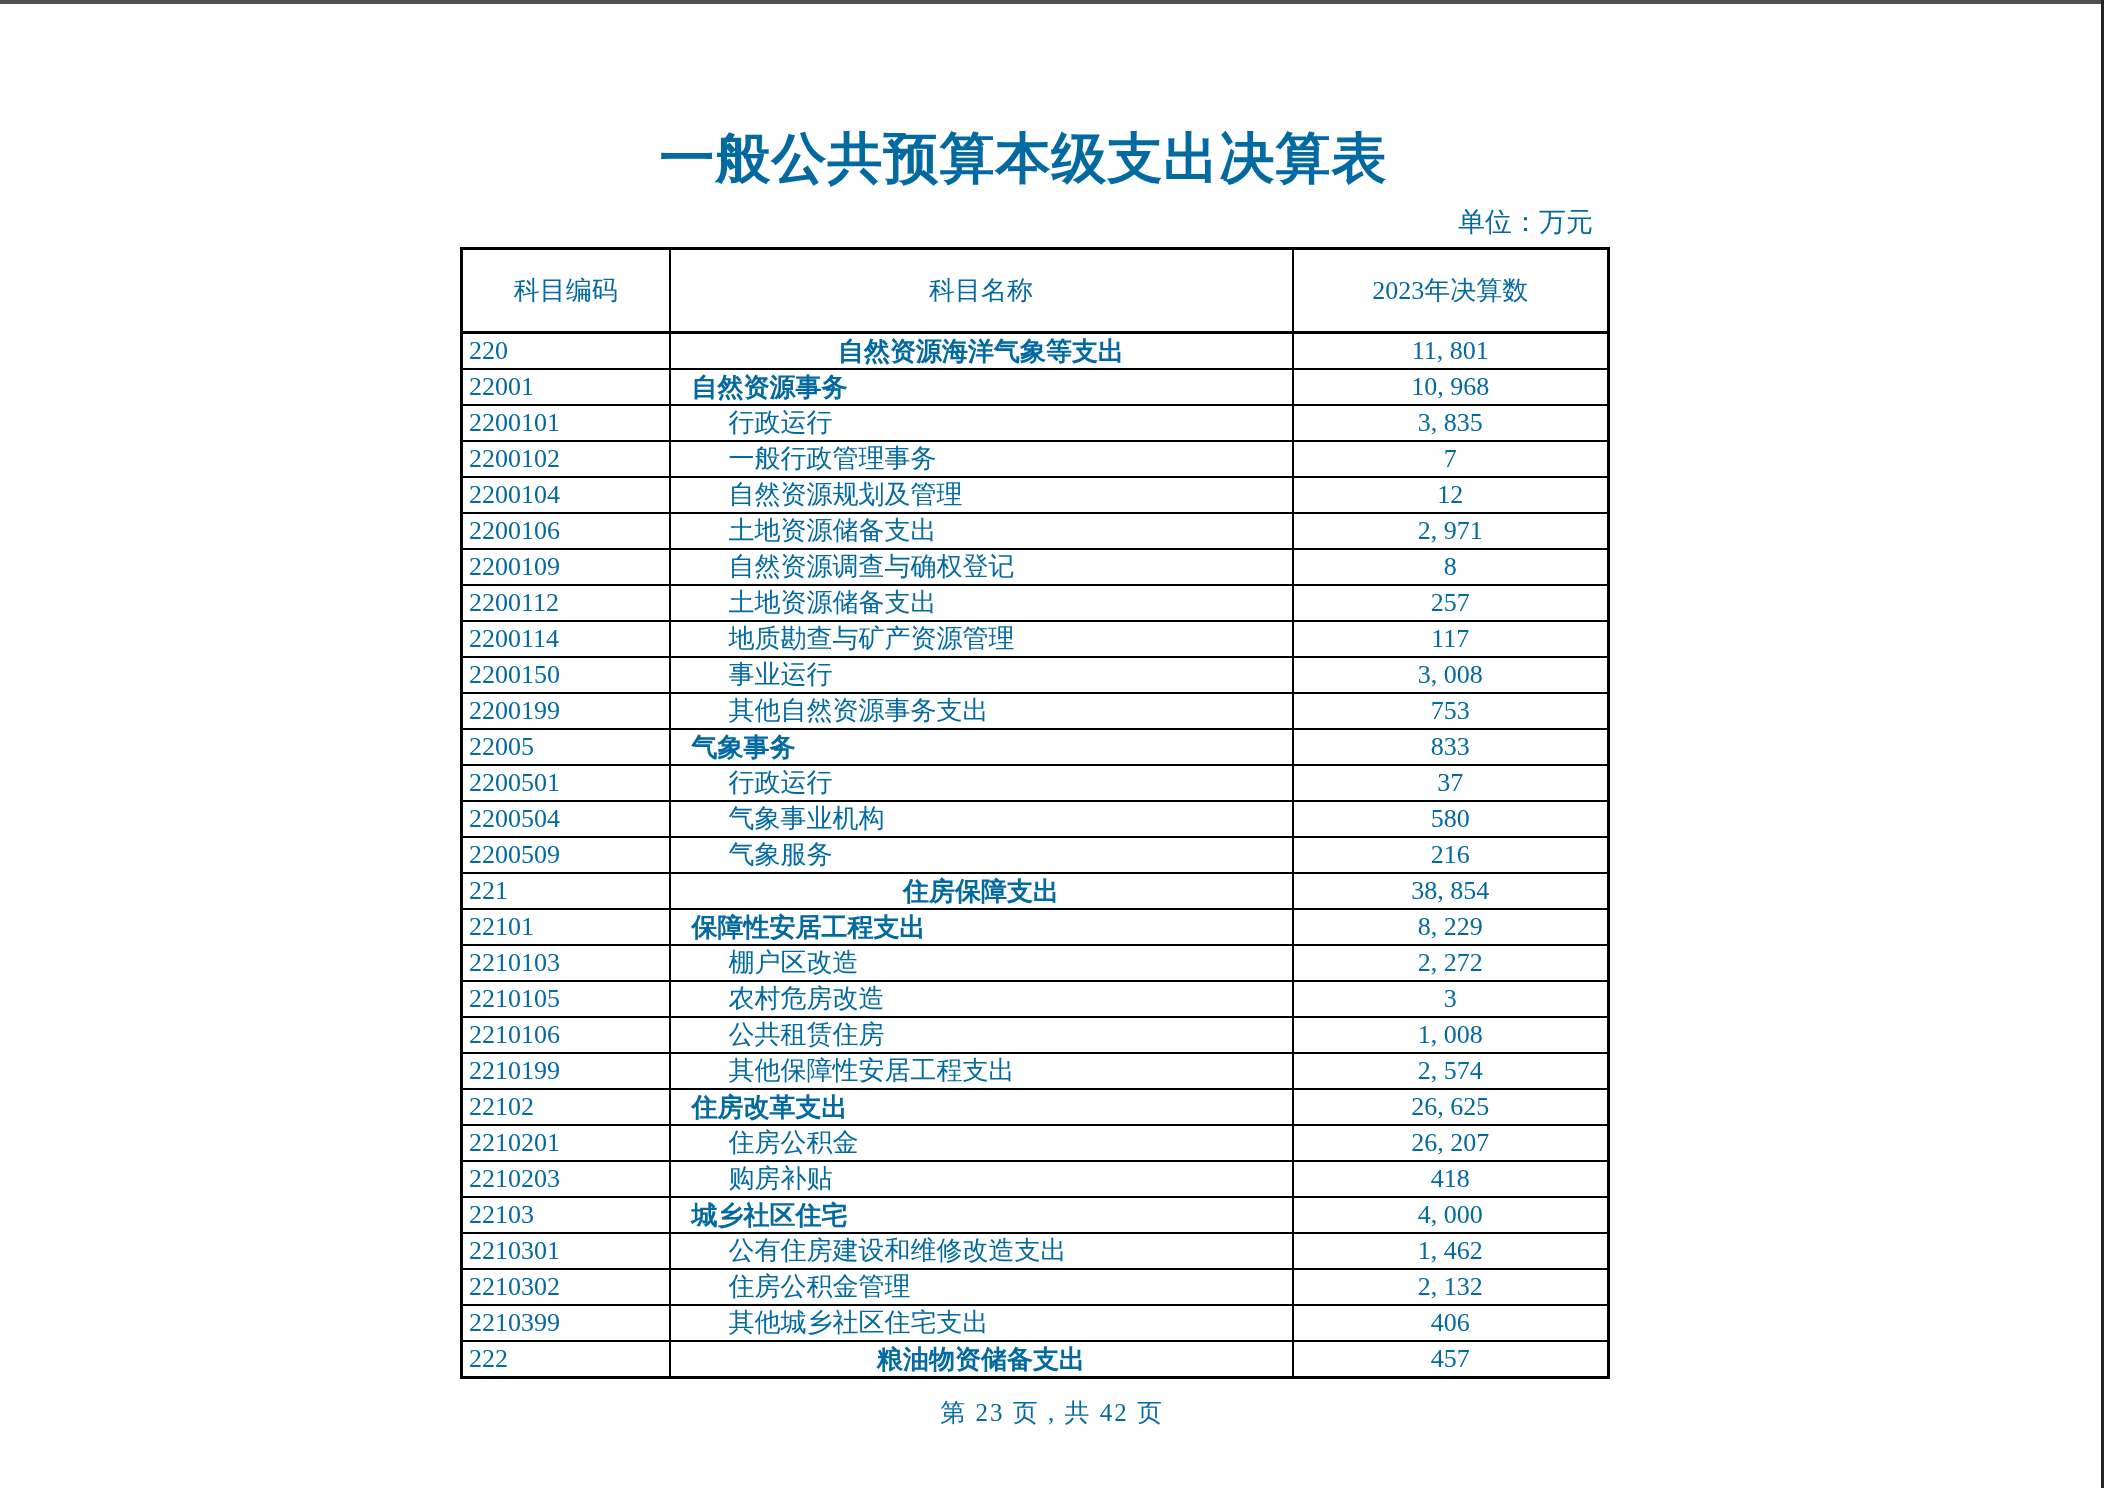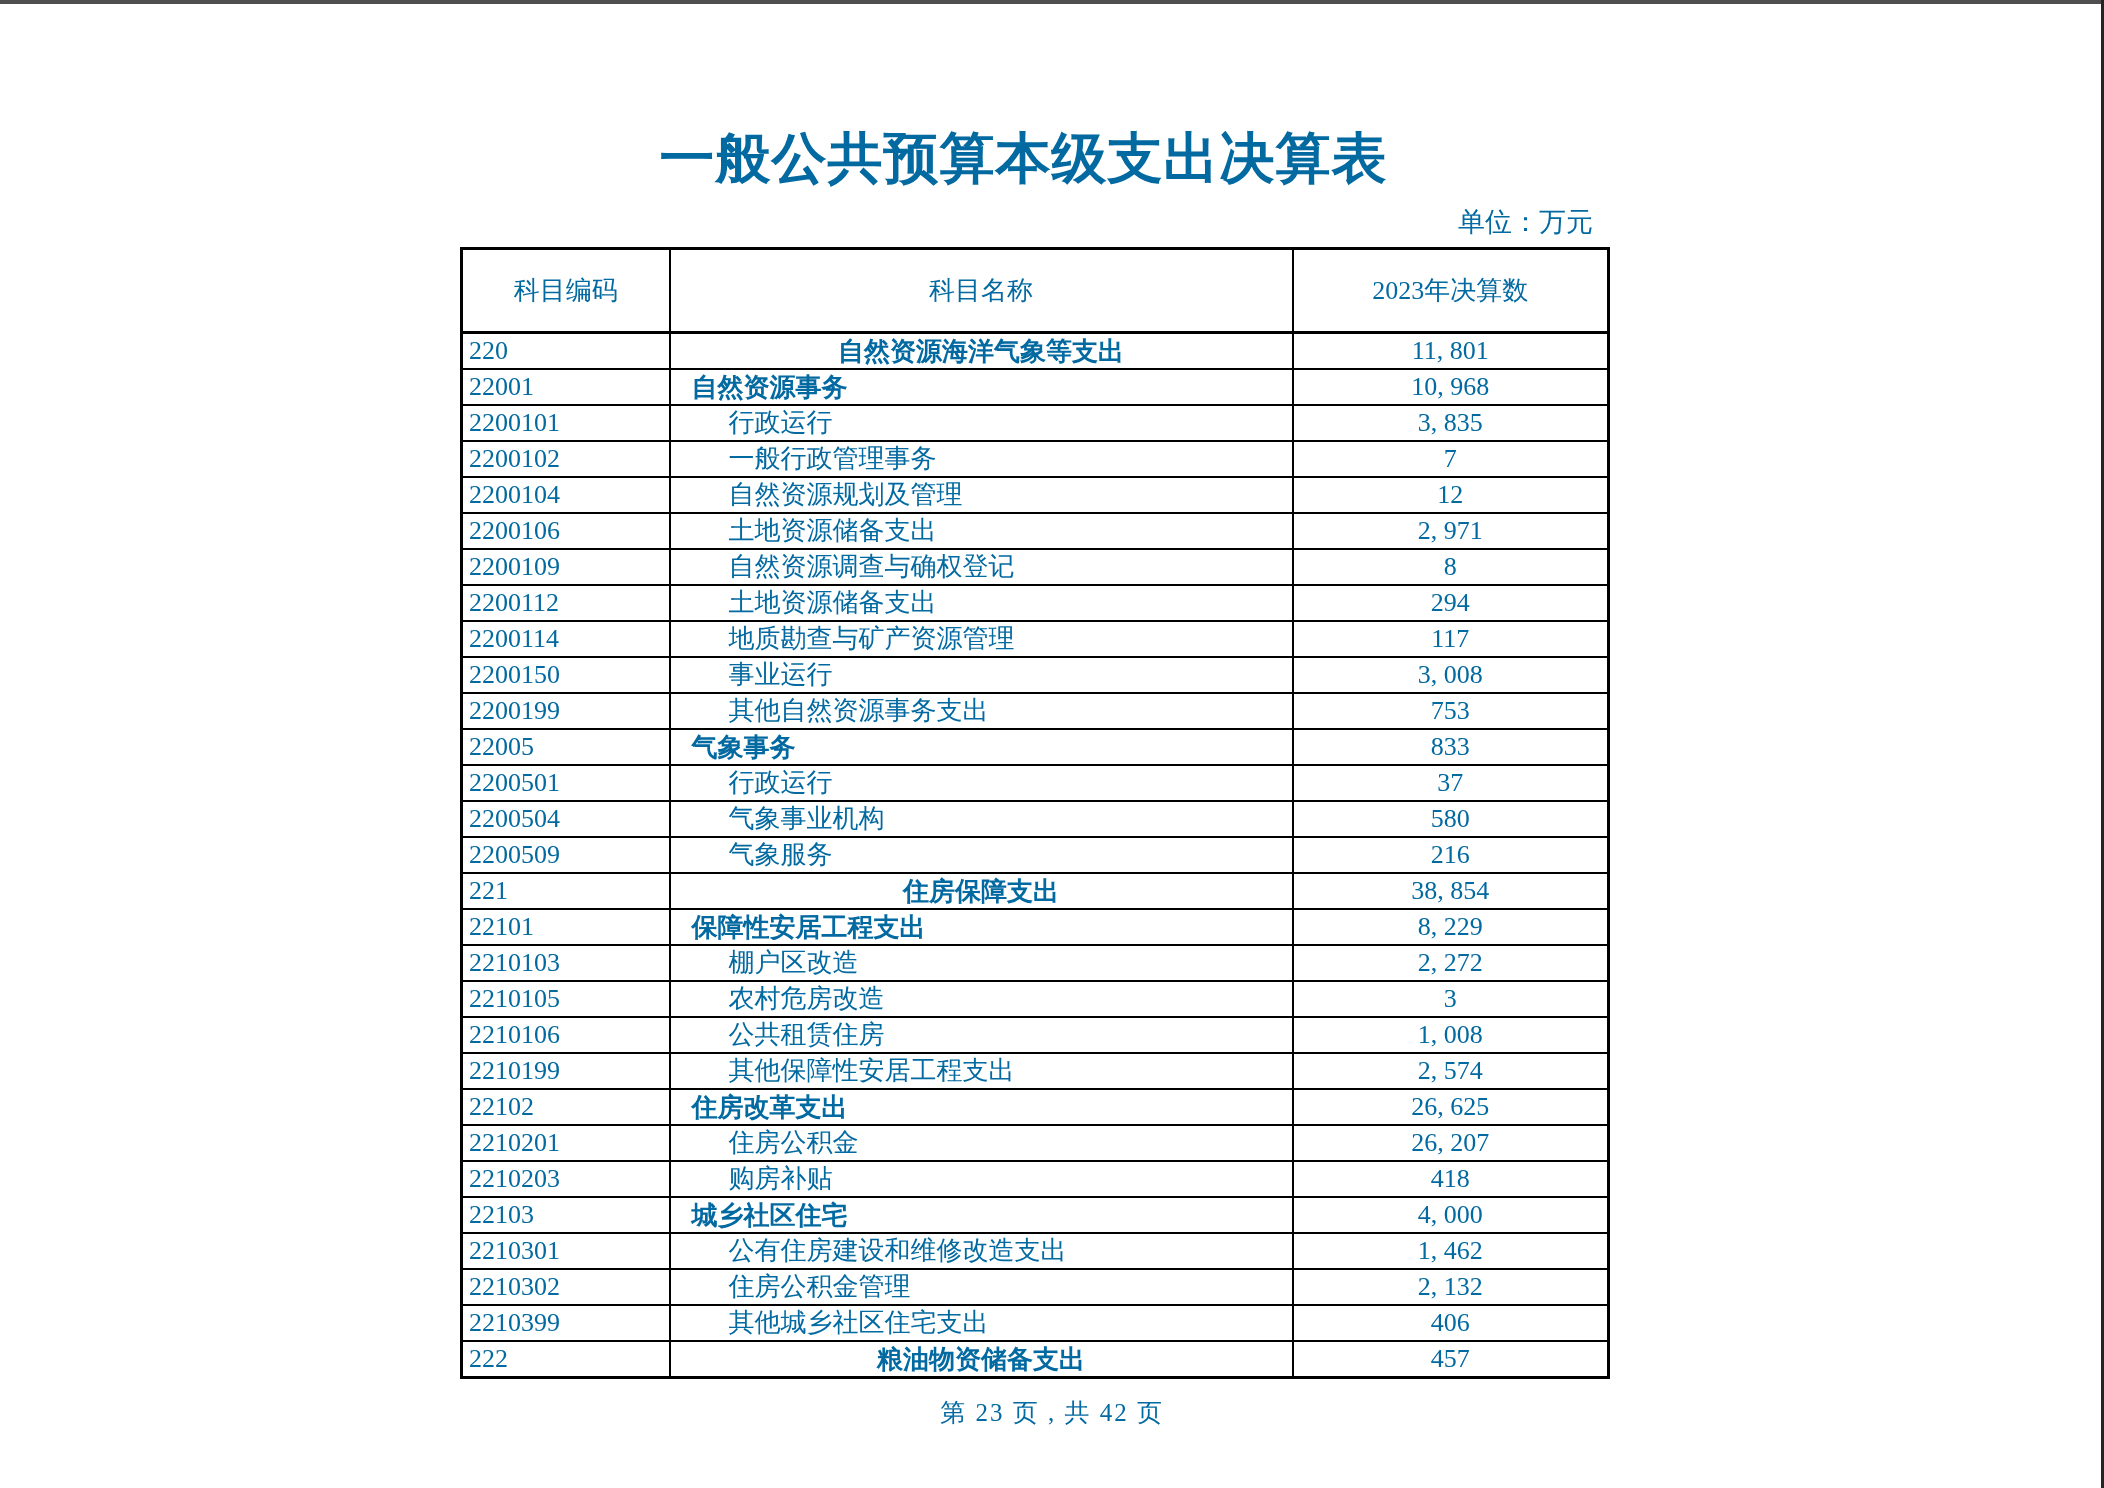--- a/index.html
+++ b/index.html
@@ -167,21 +167,21 @@
 
   <tr>
     <td class="code-cell">2200109</td>
     <td class="name-cell lvl2">自然资源调查与确权登记</td>
     <td class="value-cell">8</td>
   </tr>
 
   <tr>
     <td class="code-cell">2200112</td>
     <td class="name-cell lvl2">土地资源储备支出</td>
-    <td class="value-cell">294</td>
+    <td class="value-cell">257</td>
   </tr>
 
   <tr>
     <td class="code-cell">2200114</td>
     <td class="name-cell lvl2">地质勘查与矿产资源管理</td>
     <td class="value-cell">117</td>
   </tr>
 
   <tr>
     <td class="code-cell">2200150</td>

